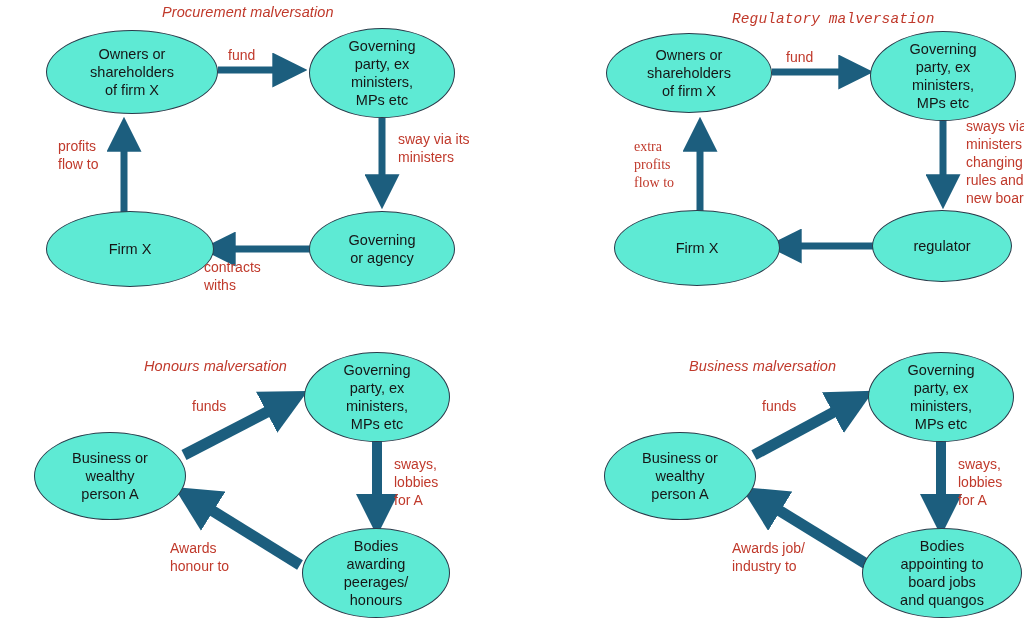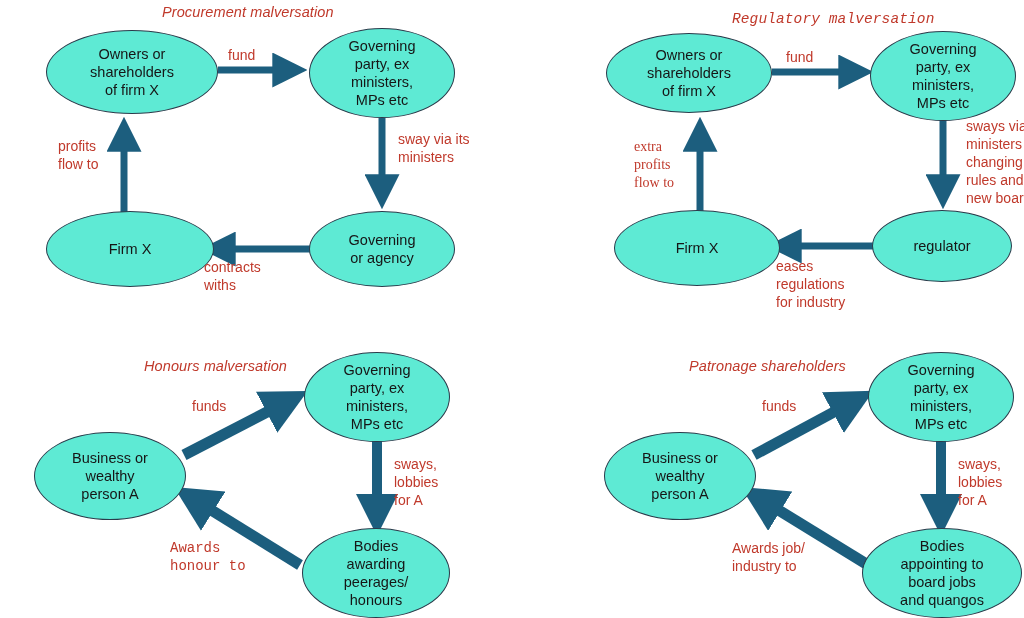--- a/index.html
+++ b/index.html
@@ -147,23 +147,20 @@
   <div class="node" style="left:582px;top:210px;width:166px;height:76px;">Firm X</div>
 
   <div class="elabel ctr" style="left:754px;top:49px;width:56px;">fund</div>
 
   <div class="elabel lft" style="left:934px;top:118px;width:92px;">sways via
 ministers
 changing
 rules and
 new board</div>
 
-  <div class="elabel ctr" style="left:744px;top:258px;width:96px;">eases
-regulations
-for industry</div>
 
   <div class="elabel lft" style="left:602px;top:138px;width:66px;font-family:Liberation Serif, serif;">extra
 profits
 flow to</div>
 
   <div class="title" style="left:112px;top:358px;">Honours malversation</div>
 
   <div class="node" style="left:2px;top:432px;width:152px;height:88px;">Business or
 wealthy
 person A</div>
@@ -177,24 +174,24 @@
 awarding
 peerages/
 honours</div>
 
   <div class="elabel ctr" style="left:160px;top:398px;width:62px;">funds</div>
 
   <div class="elabel lft" style="left:362px;top:456px;width:70px;">sways,
 lobbies
 for A</div>
 
-  <div class="elabel lft" style="left:138px;top:540px;width:96px;font-family:Liberation Mono, monospace;">Awards
+  <div class="elabel lft" style="left:138px;top:540px;width:96px;">Awards
 honour to</div>
 
-  <div class="title" style="left:657px;top:358px;">Patronage shareholders</div>
+  <div class="title" style="left:657px;top:358px;">Business malversation</div>
 
   <div class="node" style="left:572px;top:432px;width:152px;height:88px;">Business or
 wealthy
 person A</div>
 
   <div class="node" style="left:836px;top:352px;width:146px;height:90px;">Governing
 party, ex
 ministers,
 MPs etc</div>
 

